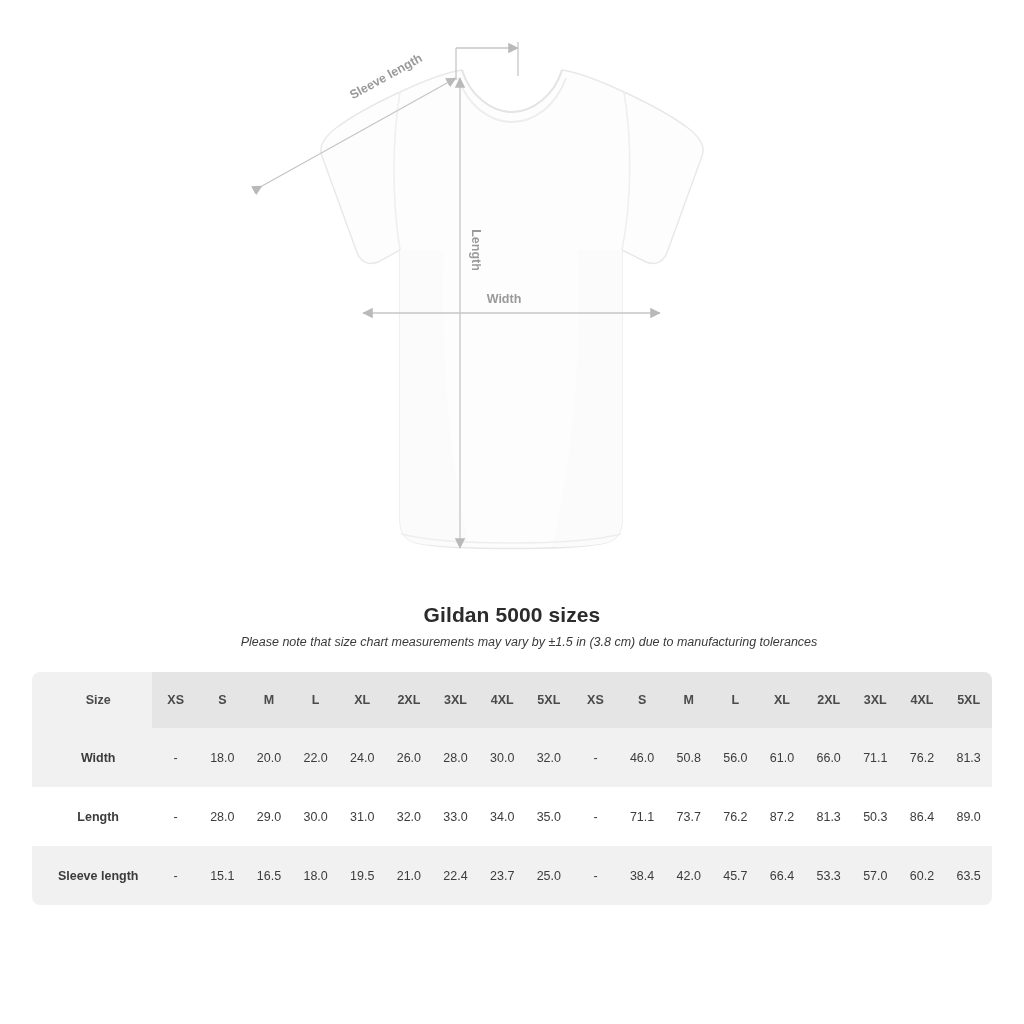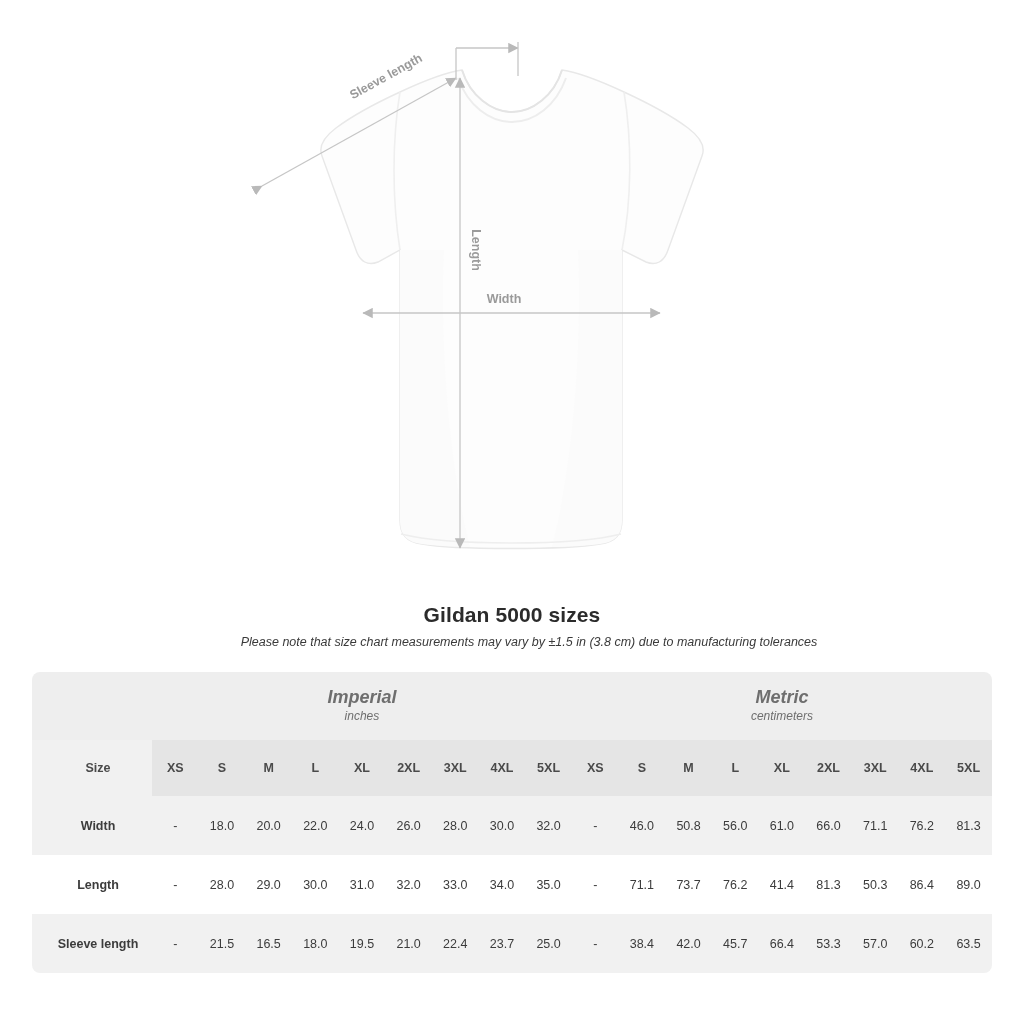--- a/index.html
+++ b/index.html
@@ -181,31 +181,20 @@
       <text x="388" y="80" transform="rotate(-29 388 80)" text-anchor="middle" font-family="Liberation Sans, sans-serif" font-size="12.5" font-weight="bold" fill="#9a9a9a">Sleeve length</text>
     </svg>
   </div>
 
   <div class="chart-title">Gildan 5000 sizes</div>
   <div class="chart-note">Please note that size chart measurements may vary by ±1.5 in (3.8 cm) due to manufacturing tolerances</div>
 
   <div class="table-wrap">
     <table class="size-chart">
       <tbody id="table-body">
-          <tr class="unit-row">
-            <td class="first-col"></td>
-            <td colspan="9">
-              <div class="unit-name">Imperial</div>
-              <div class="unit-sub">inches</div>
-            </td>
-            <td colspan="9">
-              <div class="unit-name">Metric</div>
-              <div class="unit-sub">centimeters</div>
-            </td>
-          </tr>
           <tr class="size-row cellgrid">
             <td class="first-col row-label">Size</td>
             <td class="val-col">XS</td>
             <td class="val-col">S</td>
             <td class="val-col">M</td>
             <td class="val-col">L</td>
             <td class="val-col">XL</td>
             <td class="val-col">2XL</td>
             <td class="val-col">3XL</td>
             <td class="val-col">4XL</td>
@@ -249,30 +238,30 @@
             <td class="val-col">30.0</td>
             <td class="val-col">31.0</td>
             <td class="val-col">32.0</td>
             <td class="val-col">33.0</td>
             <td class="val-col">34.0</td>
             <td class="val-col">35.0</td>
             <td class="val-col">-</td>
             <td class="val-col">71.1</td>
             <td class="val-col">73.7</td>
             <td class="val-col">76.2</td>
-            <td class="val-col">41.4</td>
+            <td class="val-col">87.2</td>
             <td class="val-col">81.3</td>
             <td class="val-col">50.3</td>
             <td class="val-col">86.4</td>
             <td class="val-col">89.0</td>
           </tr>
           <tr class="data-row cellgrid alt">
             <td class="first-col row-label">Sleeve length</td>
             <td class="val-col">-</td>
-            <td class="val-col">21.5</td>
+            <td class="val-col">15.1</td>
             <td class="val-col">16.5</td>
             <td class="val-col">18.0</td>
             <td class="val-col">19.5</td>
             <td class="val-col">21.0</td>
             <td class="val-col">22.4</td>
             <td class="val-col">23.7</td>
             <td class="val-col">25.0</td>
             <td class="val-col">-</td>
             <td class="val-col">38.4</td>
             <td class="val-col">42.0</td>

